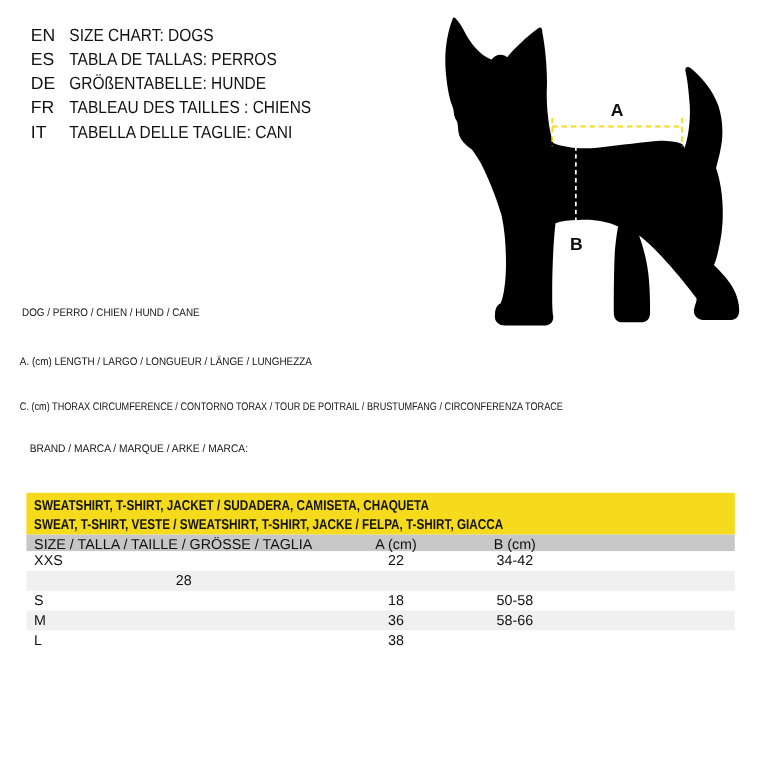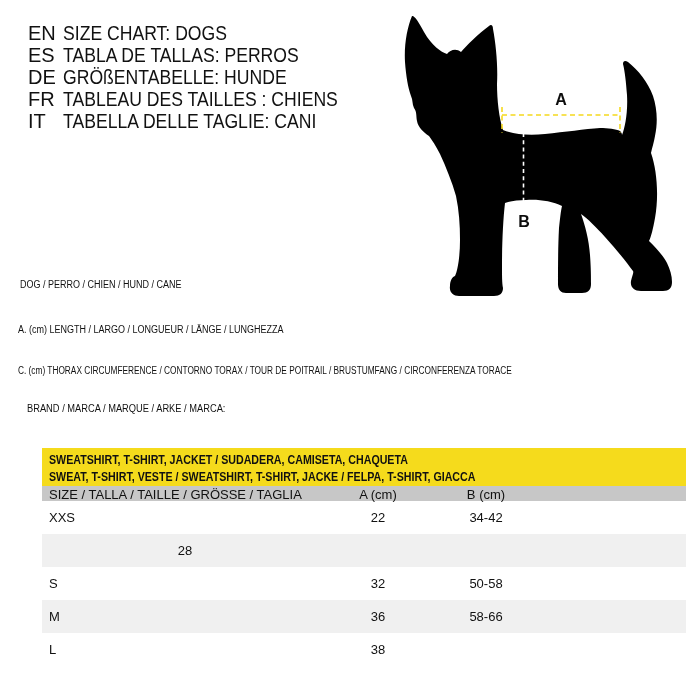--- a/index.html
+++ b/index.html
@@ -2,45 +2,45 @@
 <html><head>
 <meta charset="utf-8">
 <style>
   html,body{margin:0;padding:0;background:#fff;}
   .page{
     position:relative;width:700px;height:700px;background:#ffffff;overflow:hidden;
     font-family:"Liberation Sans","DejaVu Sans",sans-serif;color:#111;
   }
   
   .lang-list{position:absolute;left:28px;top:22px;}
-  .lang-row{height:22px;line-height:22px;font-size:20px;white-space:nowrap;}
+  .lang-row{height:22px;line-height:22px;font-size:16px;white-space:nowrap;}
   .lang-code{display:inline-block;width:35px;vertical-align:top;}
   .lang-title{display:inline-block;transform:scaleX(0.88);transform-origin:0 50%;vertical-align:top;}
   
   .dog-svg{position:absolute;left:390px;top:2px;width:292px;height:300px;}
   .dog-svg text{font-family:"Liberation Sans","DejaVu Sans",sans-serif;font-weight:bold;font-size:16px;fill:#0d0d0d;}
   
   .caption{position:absolute;white-space:nowrap;font-size:10px;}
   .caption > span{display:inline-block;transform-origin:0 50%;}
   .cap-animal{left:20px;top:279px;}
   .cap-animal > span{transform:scaleX(0.90);}
   .cap-a{left:18px;top:324px;}
   .cap-a > span{transform:scaleX(0.90);}
   .cap-c{left:18px;top:365px;}
   .cap-c > span{transform:scaleX(0.83);}
   .cap-brand{left:27px;top:403px;}
   .cap-brand > span{transform:scaleX(0.93);}
   
-  .size-table{position:absolute;left:42px;top:448px;width:644px;font-size:13px;}
+  .size-table{position:absolute;left:24px;top:448px;width:644px;font-size:13px;}
   .table-title{
     background:#F5DB1C;padding:3px 0 1px 7px;font-weight:bold;line-height:17px;
     white-space:nowrap;height:34px;
   }
   .table-title > div > span{display:inline-block;transform:scaleX(0.82);transform-origin:0 50%;}
-  .trow{display:grid;grid-template-columns:286px 100px 116px 1fr;align-items:center;height:33px;line-height:18px;white-space:nowrap;}
+  .trow{display:grid;grid-template-columns:286px 100px 116px 1fr;align-items:center;height:18px;line-height:18px;white-space:nowrap;}
   .trow .c1{padding-left:7px;text-align:left;}
   .trow .c2,.trow .c3{text-align:center;}
   .thead{background:#C7C7C7;height:15px;line-height:17px;}
   .row-stripe{background:#F0F0F0;}
 </style>
 </head>
 <body>
 
 <div class="page">
 
@@ -153,21 +153,21 @@
     <div class="trow">
       <div class="c1">XXS</div>
       <div class="c2">22</div>
       <div class="c3">34-42</div>
     </div>
     <div class="trow row-stripe">
       <div class="c2">28</div>
     </div>
     <div class="trow">
       <div class="c1">S</div>
-      <div class="c2">32</div>
+      <div class="c2">18</div>
       <div class="c3">50-58</div>
     </div>
     <div class="trow row-stripe">
       <div class="c1">M</div>
       <div class="c2">36</div>
       <div class="c3">58-66</div>
     </div>
     <div class="trow">
       <div class="c1">L</div>
       <div class="c2">38</div>

